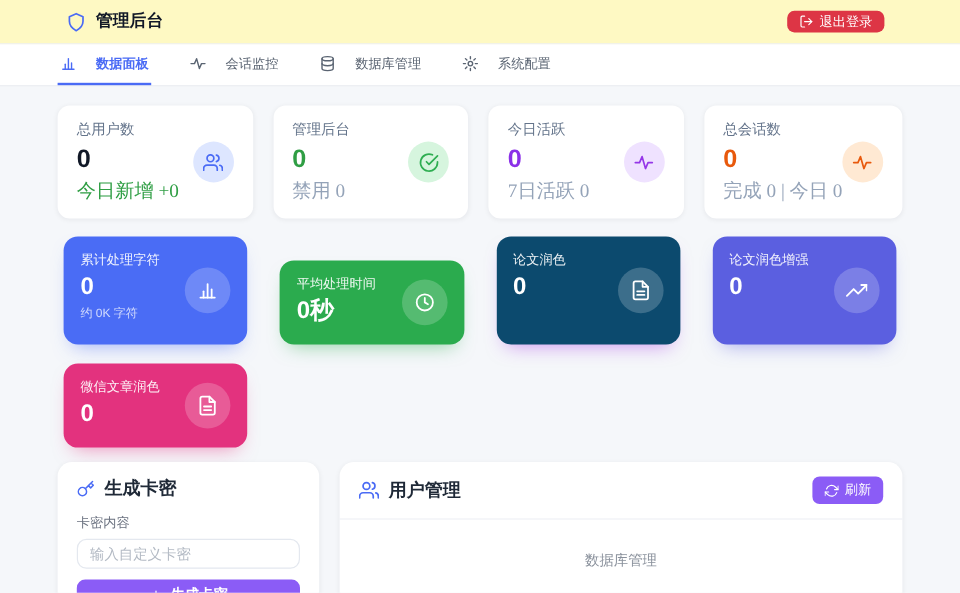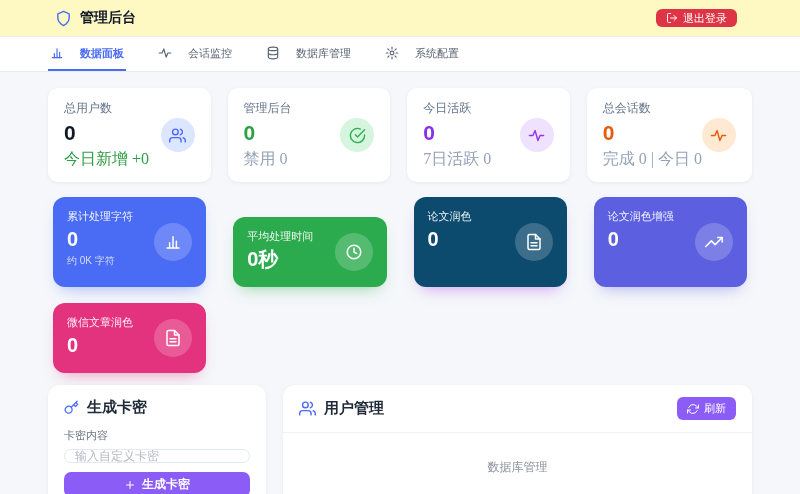--- a/index.html
+++ b/index.html
@@ -83,21 +83,21 @@
   
   .bottom { margin-top:12px; display:grid; grid-template-columns:218px 1fr; gap:17px; align-items:start; }
   .panel { background:#fff; border-radius:12px; box-shadow:0 1px 4px rgba(15,23,42,.06); }
 
   .keygen { padding:13px 16px 14px; }
   .panel-title-row { display:flex; align-items:center; gap:8px; margin-bottom:11px; }
   .panel-title { font-size:15px; font-weight:bold; color:#1f2937; }
   .key-ic { color:#4a6bf5; }
   .field-label { font-size:11px; color:#6b7280; margin-bottom:6px; }
   .key-input {
-    width:100%; height:14px; border:1px solid #e4e8ef; border-radius:8px;
+    width:100%; height:25px; border:1px solid #e4e8ef; border-radius:8px;
     padding:0 10px; font-size:12px; font-family:inherit; color:#374151; outline:none;
   }
   .key-input::placeholder { color:#b3bac4; }
   .btn-block {
     width:100%; height:25px; border:none; border-radius:7px; color:#fff;
     font-size:12px; font-weight:bold; font-family:inherit; cursor:pointer;
     display:flex; align-items:center; justify-content:center; gap:6px; margin-top:9px;
   }
   .btn-blue { background:#8b5cf6; }
   .btn-green { background:#2fa652; }

